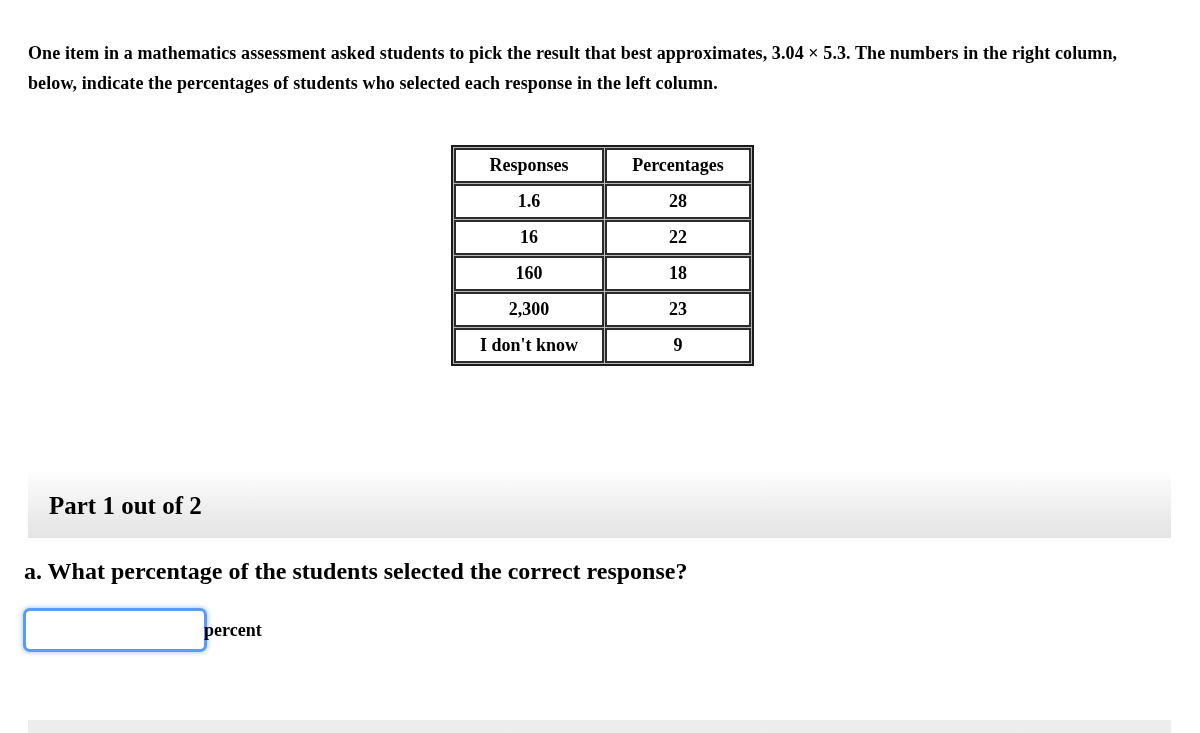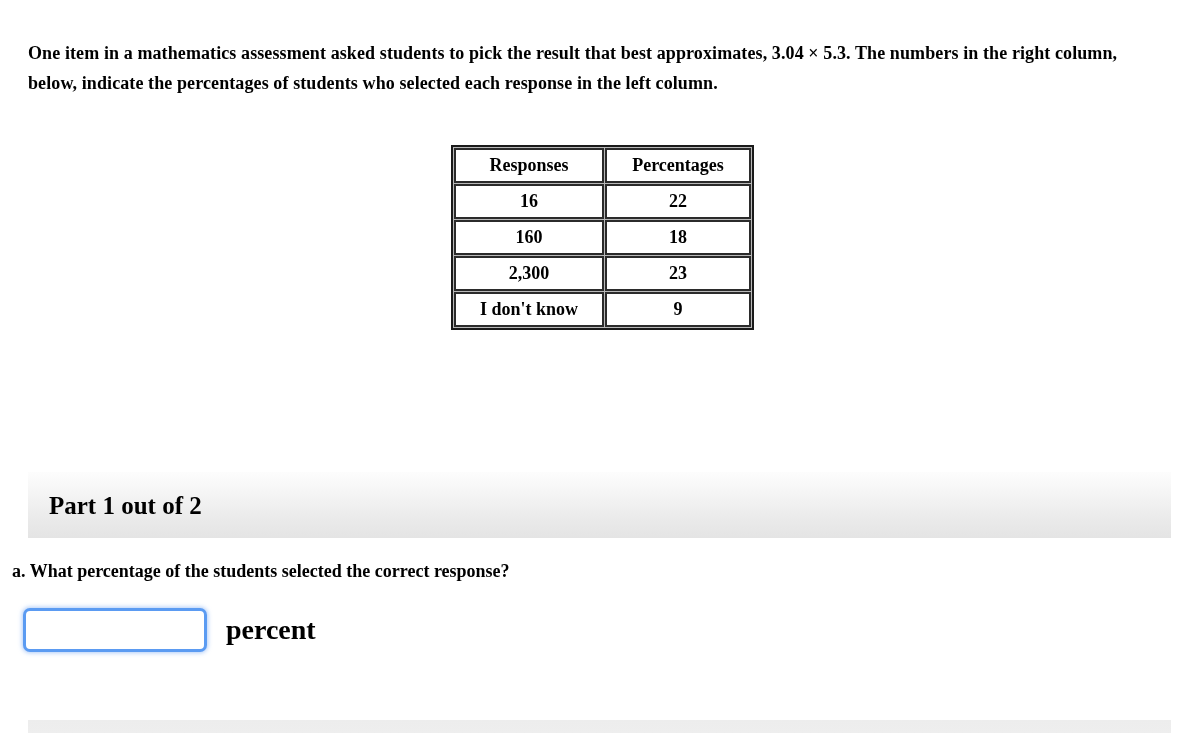--- a/index.html
+++ b/index.html
@@ -81,23 +81,23 @@
   #part-banner-label {
     padding-left: 21px;
     font-size: 25px;
     font-weight: bold;
     line-height: 1;
   }
 
   
   #question-a {
     position: absolute;
-    left: 12px;
+    left: 24px;
     top: 556px;
-    font-size: 18px;
+    font-size: 24px;
     font-weight: bold;
     line-height: 30px;
     white-space: nowrap;
   }
 
   
   #answer-row {
     position: absolute;
     left: 26px;
     top: 611px;
@@ -113,22 +113,22 @@
     border: 2px solid #ffffff;
     outline: none;
     background: #ffffff;
     font-family: "Liberation Serif", "DejaVu Serif", serif;
     font-size: 19px;
     color: #000000;
     border-radius: 4px;
     box-shadow: 0 0 0 3px #5b9bf2, 0 0 4px 4px rgba(109,163,243,0.55);
   }
   #percent-unit-label {
-    margin-left: 22px;
-    font-size: 28px;
+    margin-left: 0;
+    font-size: 18px;
     font-weight: bold;
     line-height: 1;
   }
 
   
   #next-banner {
     position: absolute;
     left: 28px;
     top: 720px;
     width: 1143px;
@@ -140,20 +140,24 @@
 <body>
 
 <p id="prompt-paragraph">One item in a mathematics assessment asked students to pick the result that best approximates, 3.04 × 5.3. The numbers in the right column, below, indicate the percentages of students who selected each response in the left column.</p>
 
 <div id="responses-table-wrap">
   <table class="data-table">
     <tbody>
       <tr class="header-row">
         <td class="col-responses">Responses</td>
         <td class="col-percent">Percentages</td>
+      </tr>
+      <tr>
+        <td class="col-responses">1.6</td>
+        <td class="col-percent">28</td>
       </tr>
       <tr>
         <td class="col-responses">16</td>
         <td class="col-percent">22</td>
       </tr>
       <tr>
         <td class="col-responses">160</td>
         <td class="col-percent">18</td>
       </tr>
       <tr>

